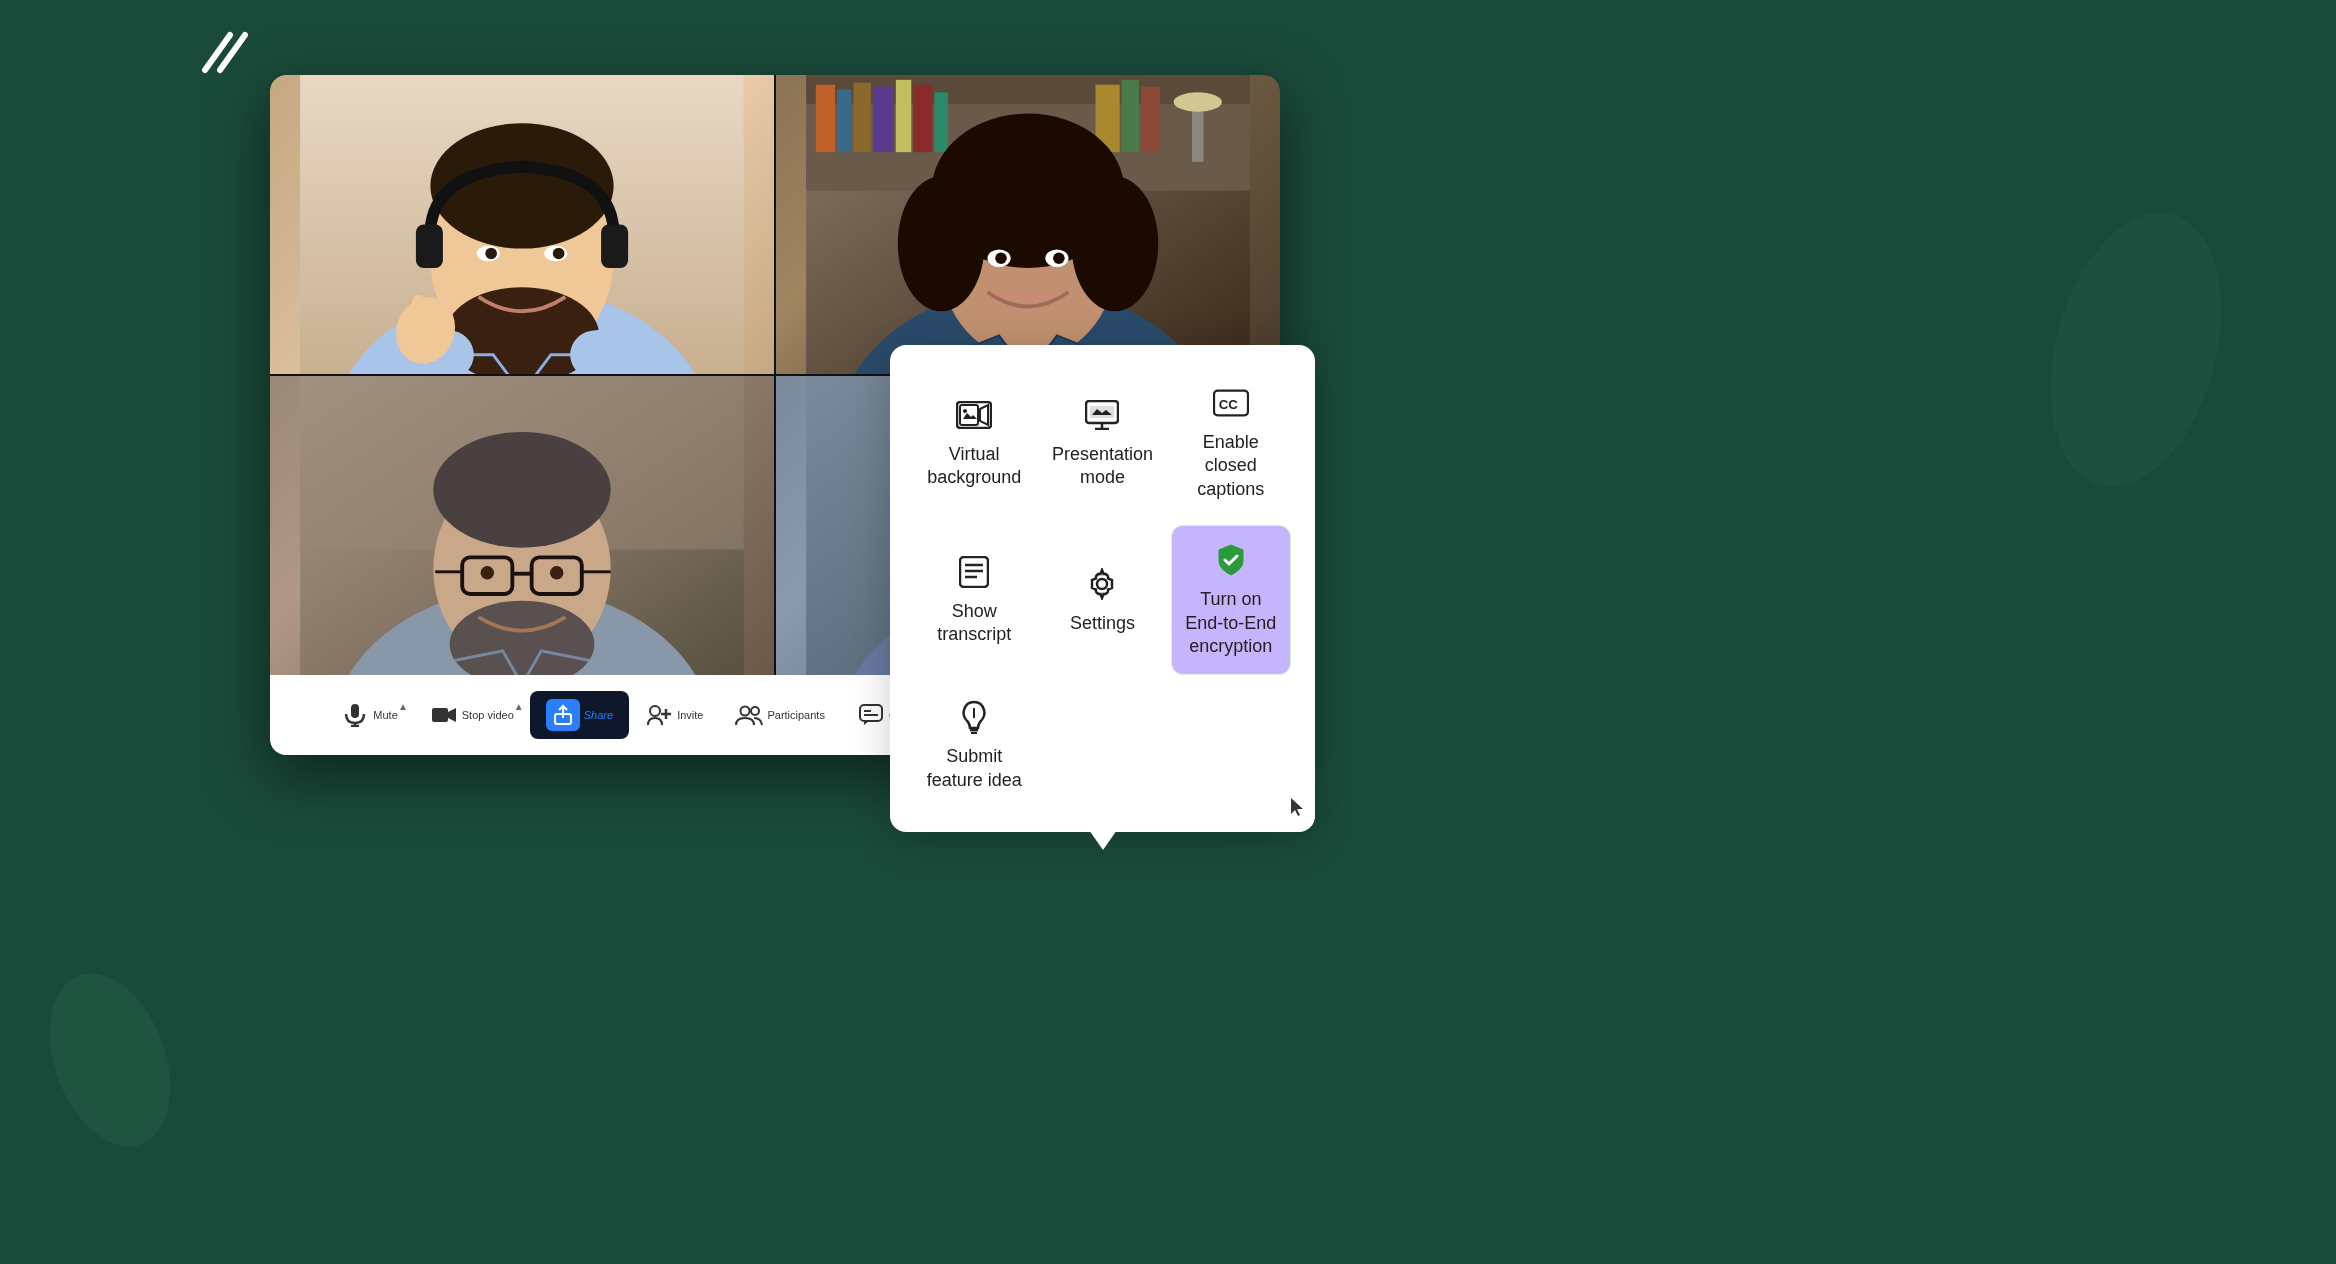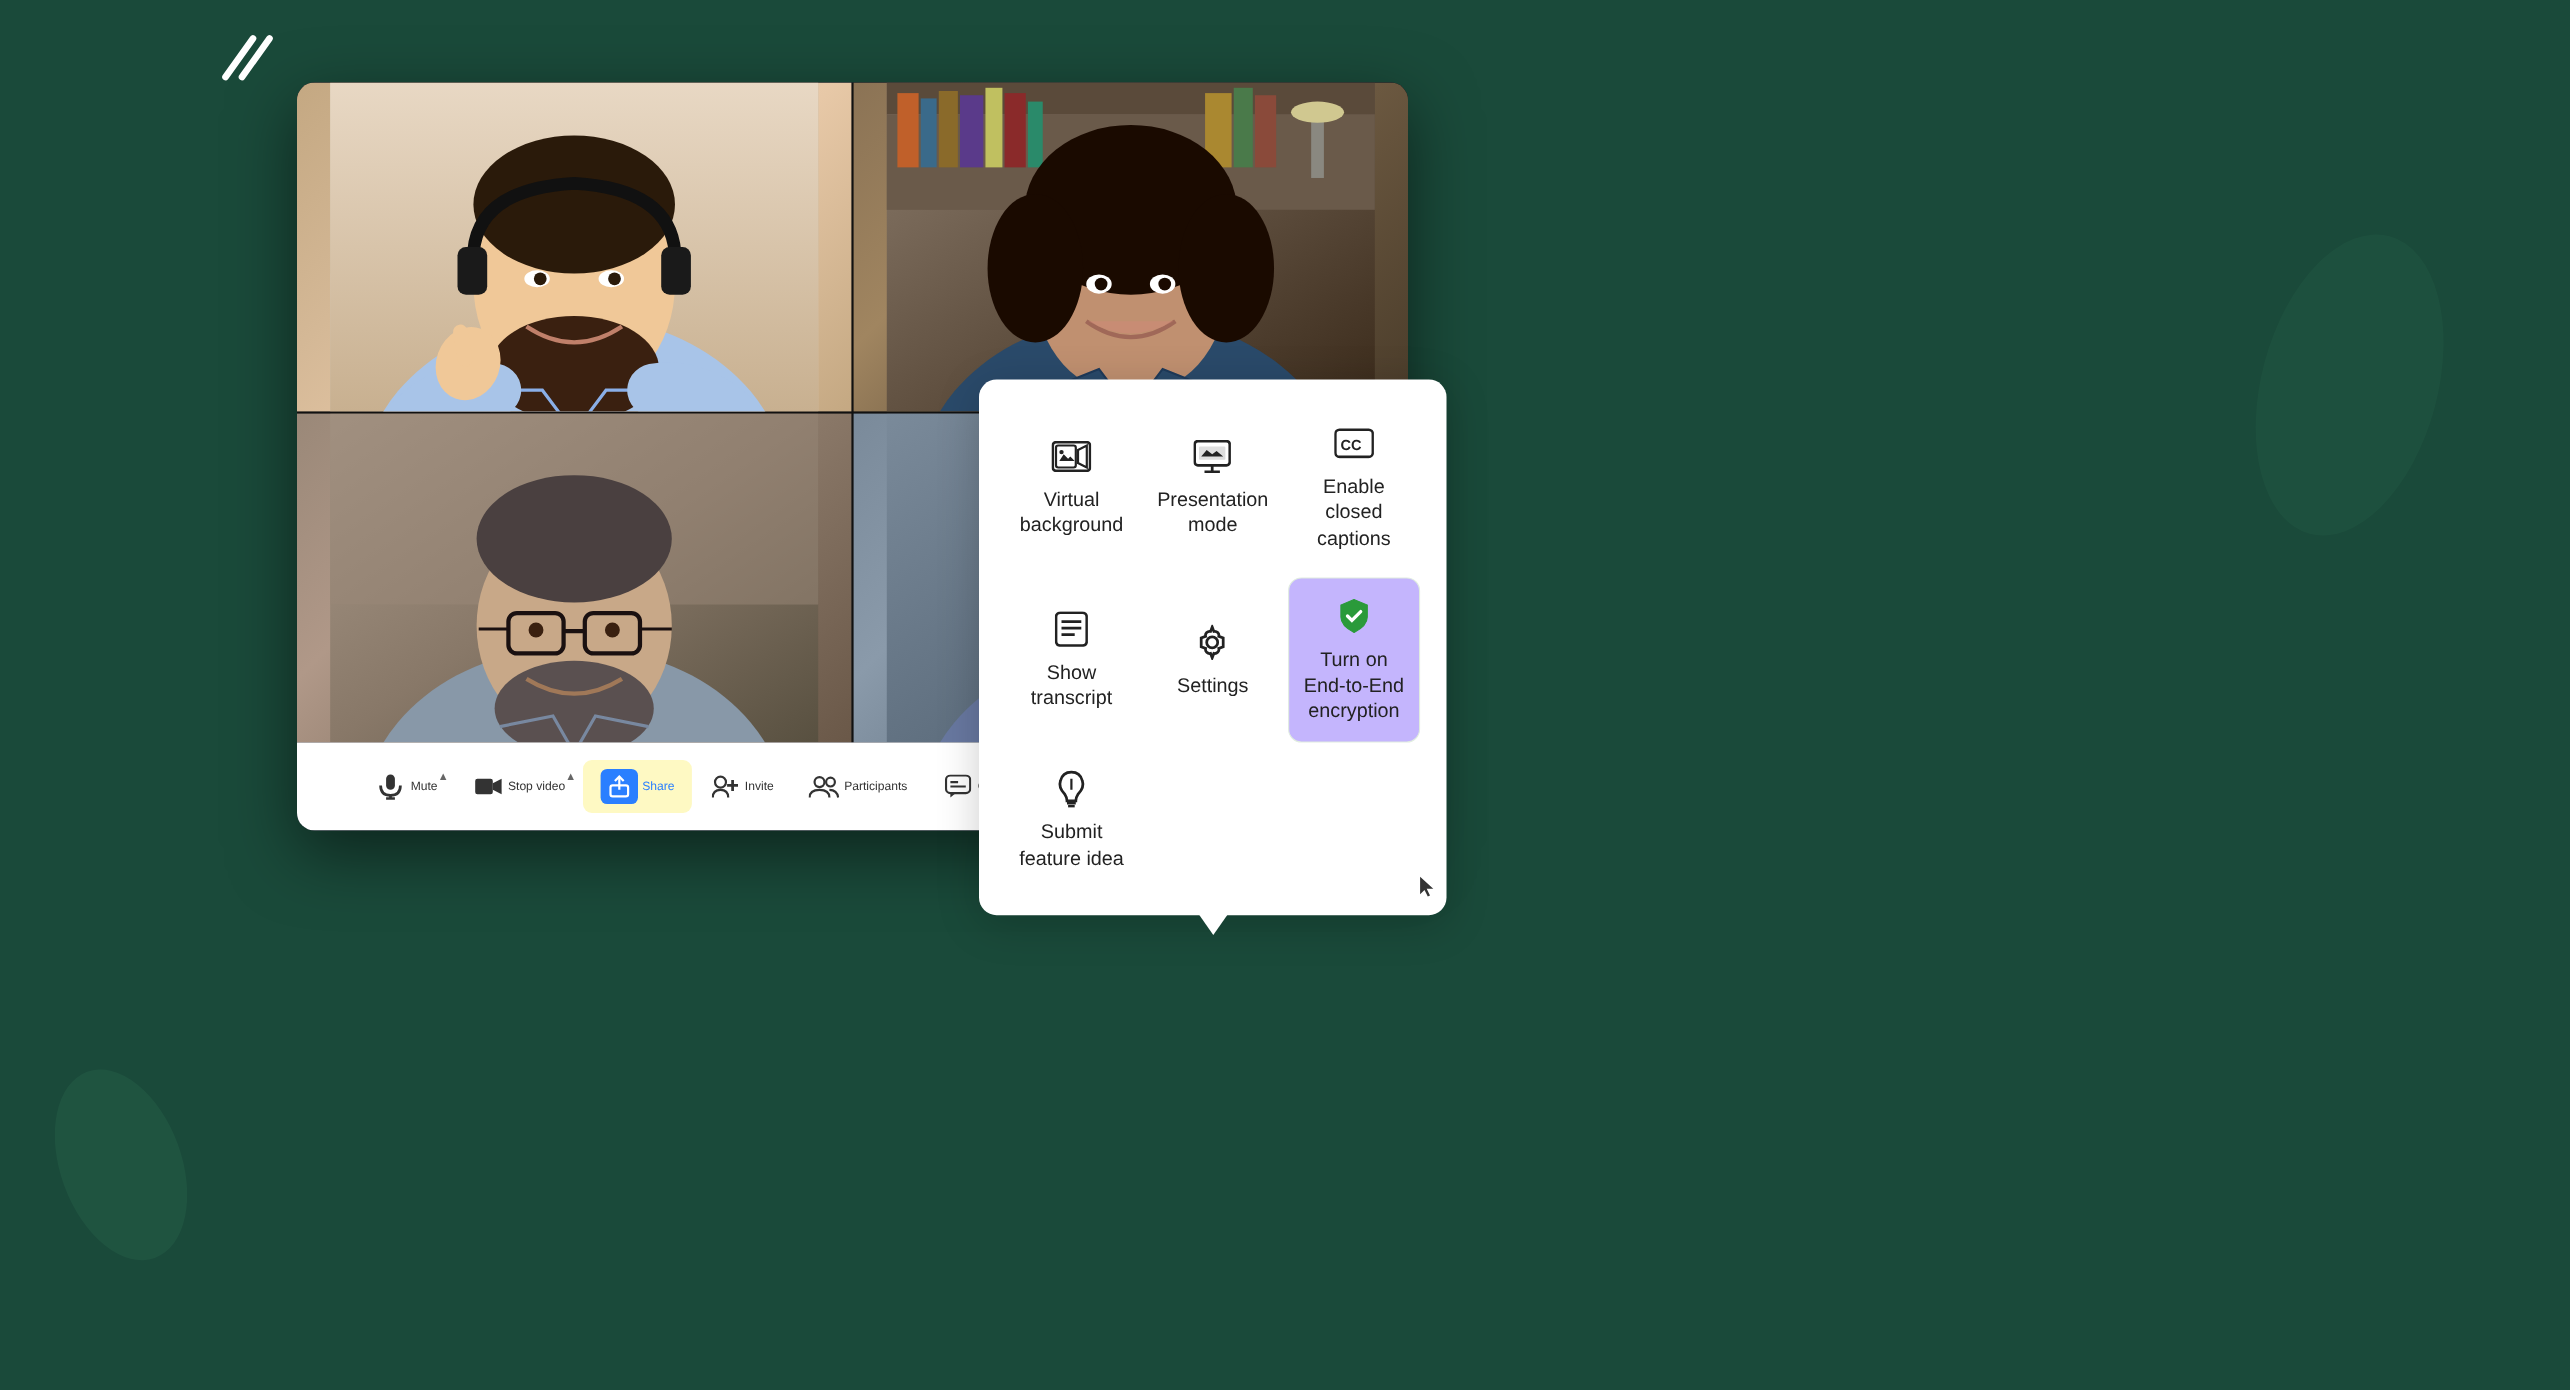--- a/index.html
+++ b/index.html
@@ -436,21 +436,21 @@
           <svg width="26" height="20" viewBox="0 0 26 20" fill="none">
             <rect x="1" y="3" width="16" height="14" rx="2" fill="#333"></rect>
             <path d="M17 7 L25 3 L25 17 L17 13 Z" fill="#333"></path>
           </svg>
         </div>
         <span class="toolbar-label">Stop video</span>
       </div>
       <span class="chevron-badge">▲</span>
     </div>
 
-    <div class="toolbar-item" style="background:#fef9c3; border-radius:8px;">
+    <div class="toolbar-item" style="background:#0f172a; border-radius:8px;font-style:italic;">
       <div class="toolbar-icon" style="background:#2a7fff; border-radius:6px; padding:5px; width:34px; height:32px;">
         <svg width="22" height="22" viewBox="0 0 22 22" fill="none">
           <rect x="3" y="10" width="16" height="10" rx="2" stroke="white" stroke-width="2" fill="none"></rect>
           <path d="M11 2 L11 14" stroke="white" stroke-width="2"></path>
           <path d="M7 6 L11 2 L15 6" stroke="white" stroke-width="2" fill="none"></path>
         </svg>
       </div>
       <span class="toolbar-label" style="color:#2a7fff;">Share</span>
     </div>
 

